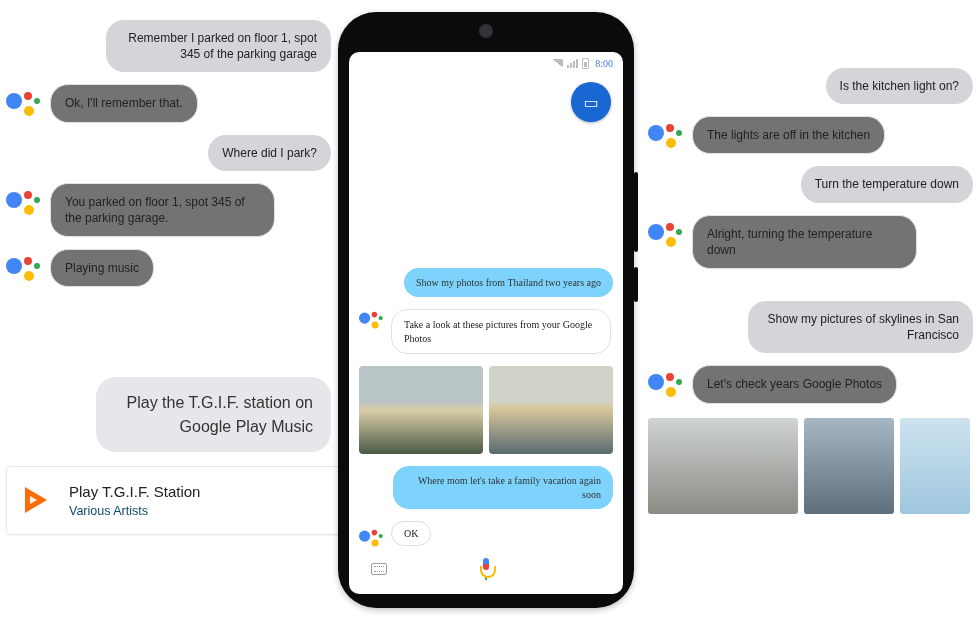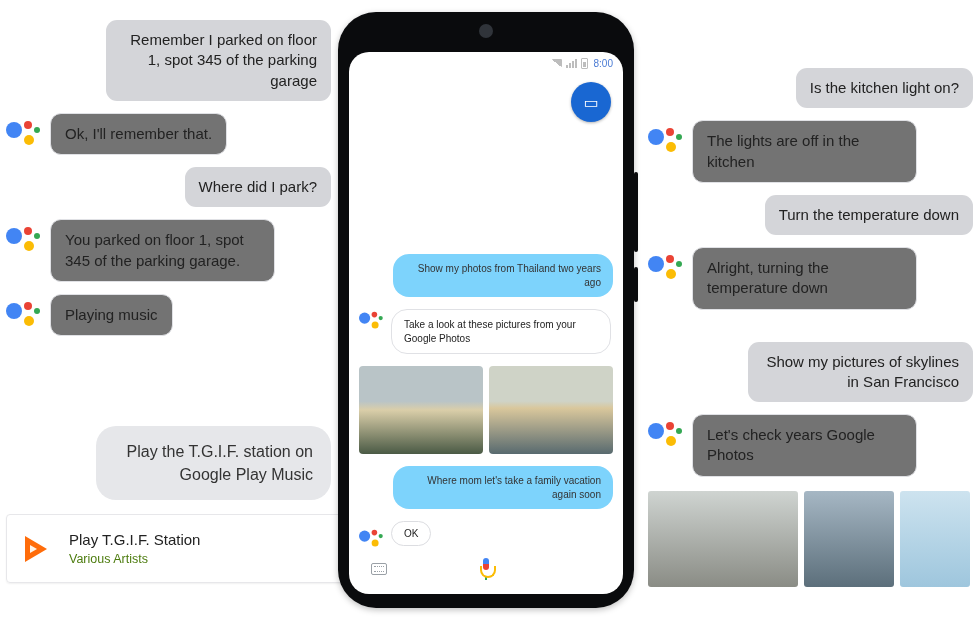--- a/index.html
+++ b/index.html
@@ -8,22 +8,22 @@
     font-family:"Helvetica Neue",Helvetica,Arial,sans-serif;
     color:#222; background:#fff; position:relative;
   }
   .col { position:absolute; top:0; bottom:0; }
   .left-col  { left:6px;  width:325px; }
   .right-col { left:648px; width:325px; }
   .center-col{ left:338px; width:305px; }
 
   
   .user-bubble, .assist-bubble, .user-big {
-    border-radius:11px; padding:10px 14px; max-width:225px;
-    font-size:15px; line-height:1.35;
+    border-radius:18px; padding:10px 14px; max-width:225px;
+    font-size:12px; line-height:1.35;
     display:inline-block; vertical-align:top;
   }
   .user-bubble {
     background:#d4d5d9; color:#222;
   }
   .user-big {
     background:#e6e7ea; color:#333;
     font-size:16px; line-height:1.45; padding:14px 18px;
     border-radius:20px; max-width:235px;
   }
@@ -58,21 +58,21 @@
     border-bottom:13px solid transparent;
     border-left:22px solid #ff6c0a;
   }
   .play-tri::after {
     content:""; position:absolute; left:5px; top:9px;
     border-top:4px solid transparent;
     border-bottom:4px solid transparent;
     border-left:7px solid #fff3e8;
   }
   .music-info .title { font-size:15px; }
-  .music-info .artist { font-size:12.5px; color:#4d7c0f; margin-top:4px; }
+  .music-info .artist { font-size:12.5px; color:#0c4a6e; margin-top:4px; }
 
   
   .photo-strip {
     display:flex; gap:6px; margin-top:14px;
   }
   .photo-strip .ph {
     height:96px; flex:0 0 auto; border-radius:3px;
   }
   .ph.ph1 { width:150px; background:linear-gradient(#cfd4d1,#8a8c85); }
   .ph.ph2 { width: 90px; background:linear-gradient(#a6b7c4,#5c6f7b); }
@@ -89,23 +89,23 @@
     position:absolute; top:12px; left:50%; transform:translateX(-50%);
     width:14px; height:14px; border-radius:50%; background:#30343a;
   }
   .side-btn {
     position:absolute; background:#0a0b0d; width:4px; border-radius:2px;
   }
   .side-btn.vol { right:-4px; top:160px; height:80px; }
   .side-btn.pwr { right:-4px; top:255px; height:35px; }
 
   .screen {
-    width:100%; height:100%; background:#fff; border-radius:20px;
+    width:100%; height:100%; background:#fff; border-radius:10px;
     overflow:hidden; position:relative; font-size:11px;
-    display:flex; flex-direction:column;
+    display:flex; flex-direction:column;font-family:Liberation Serif, serif;
   }
   .sbar {
     height:22px; color:#9e9e9e; font-size:10px;
     display:flex; justify-content:flex-end; align-items:center;
     gap:4px; padding:0 10px;
   }
   .sbar .wifi { width:10px; height:8px; background:
     linear-gradient(to top right,transparent 46%,#bdbdbd 46%);
     border-radius:1px; }
   .sbar .bars { display:flex; align-items:flex-end; gap:1px; }

